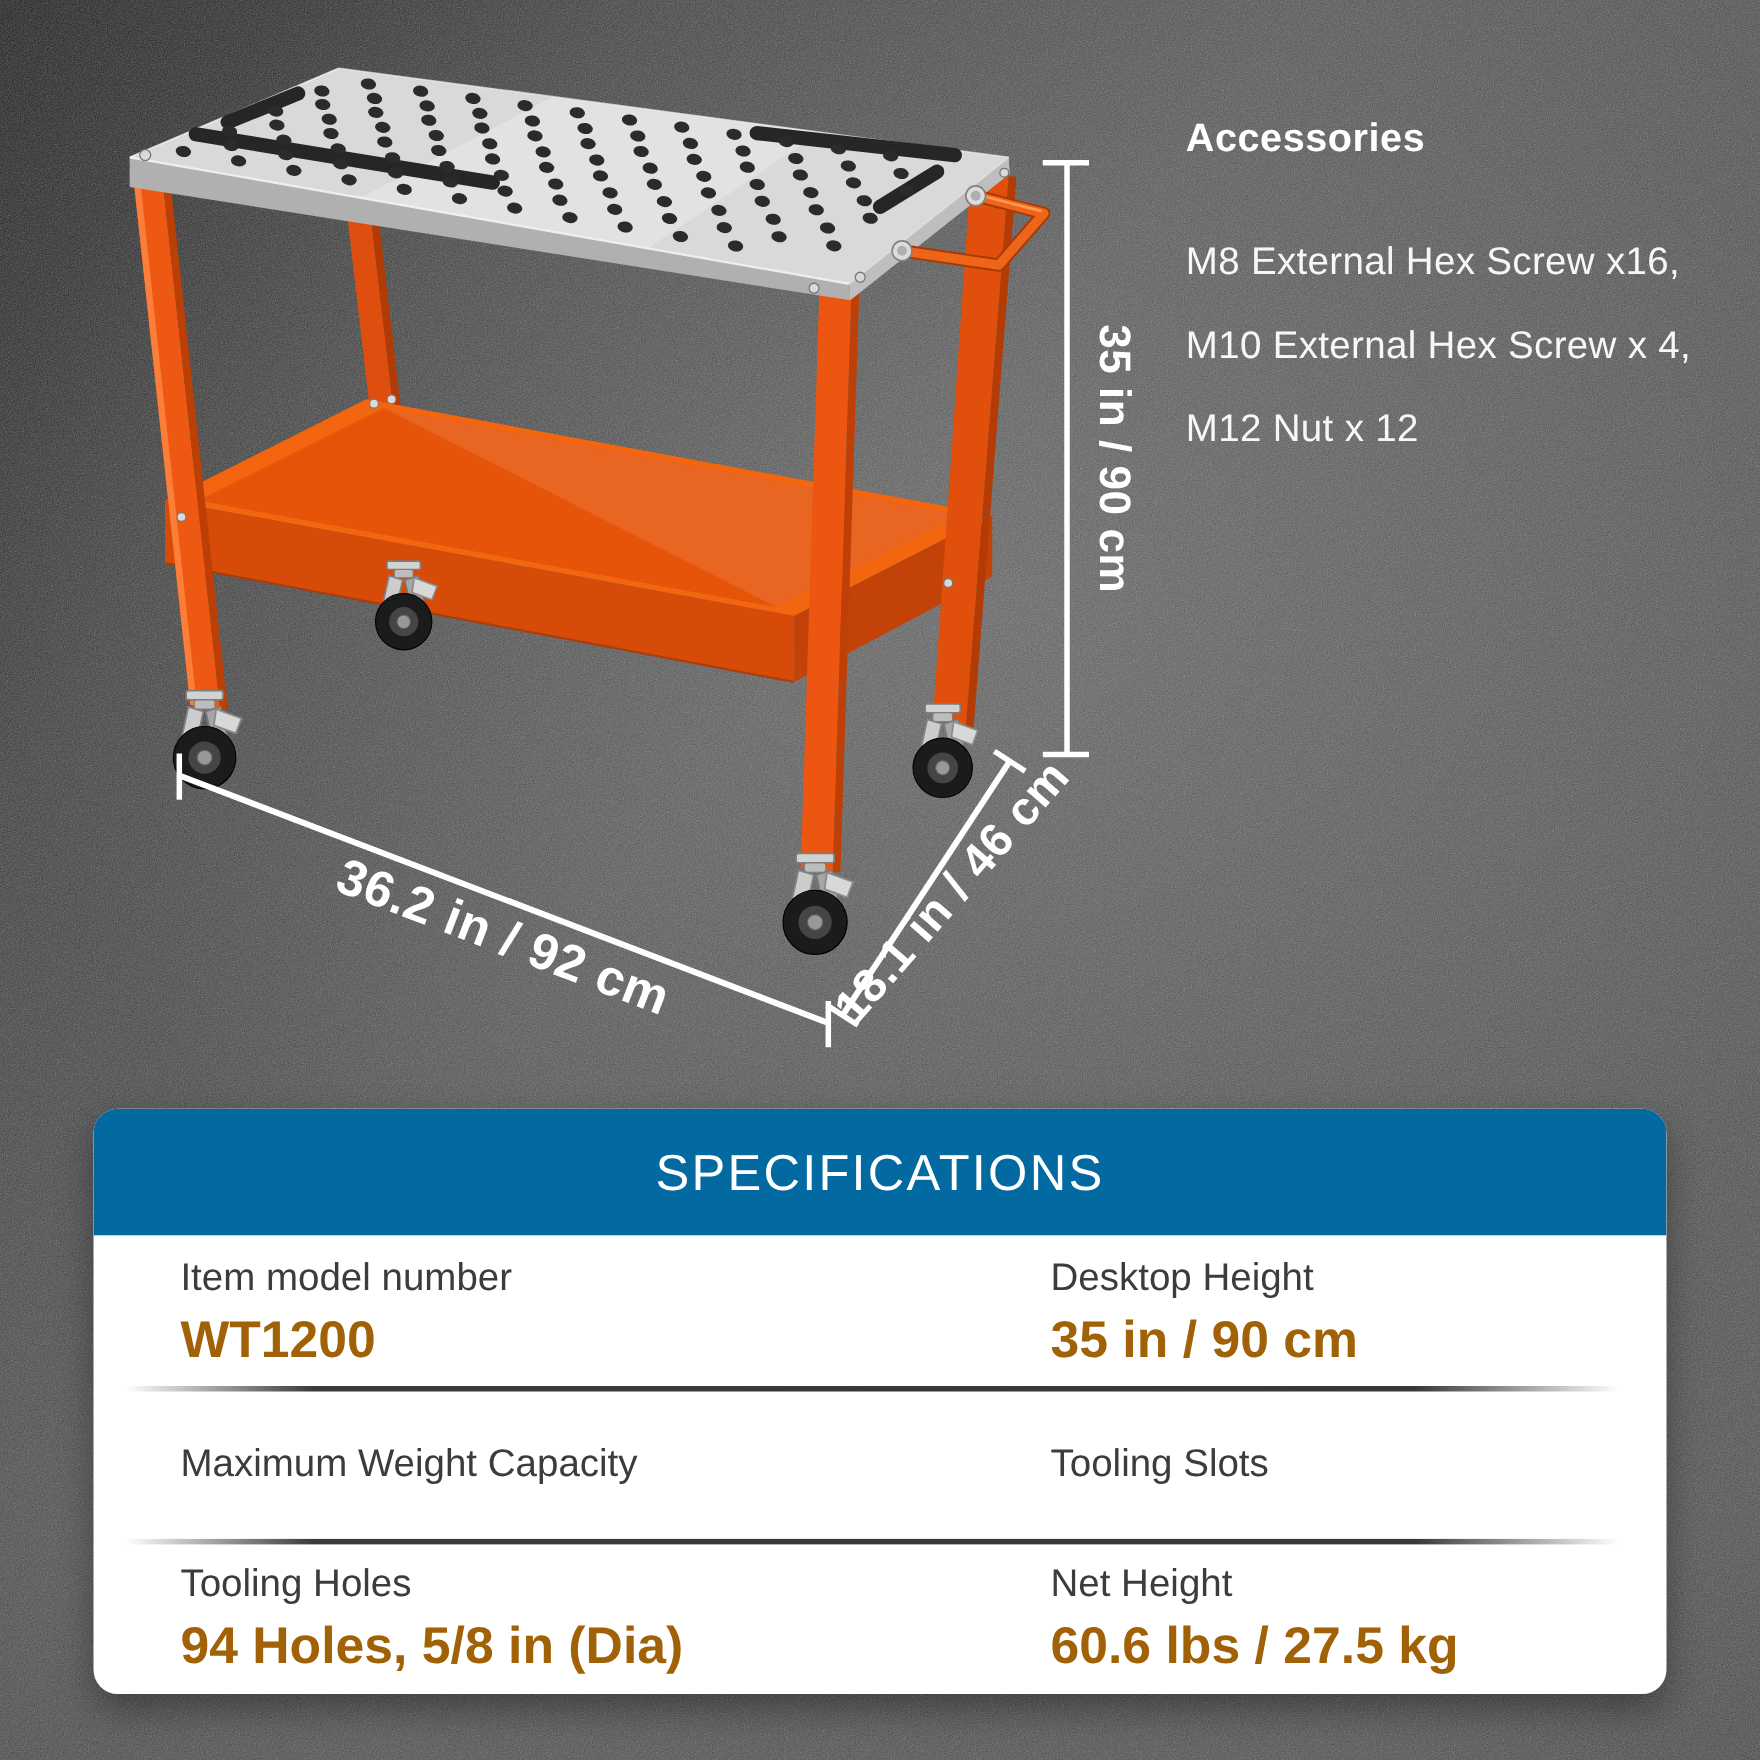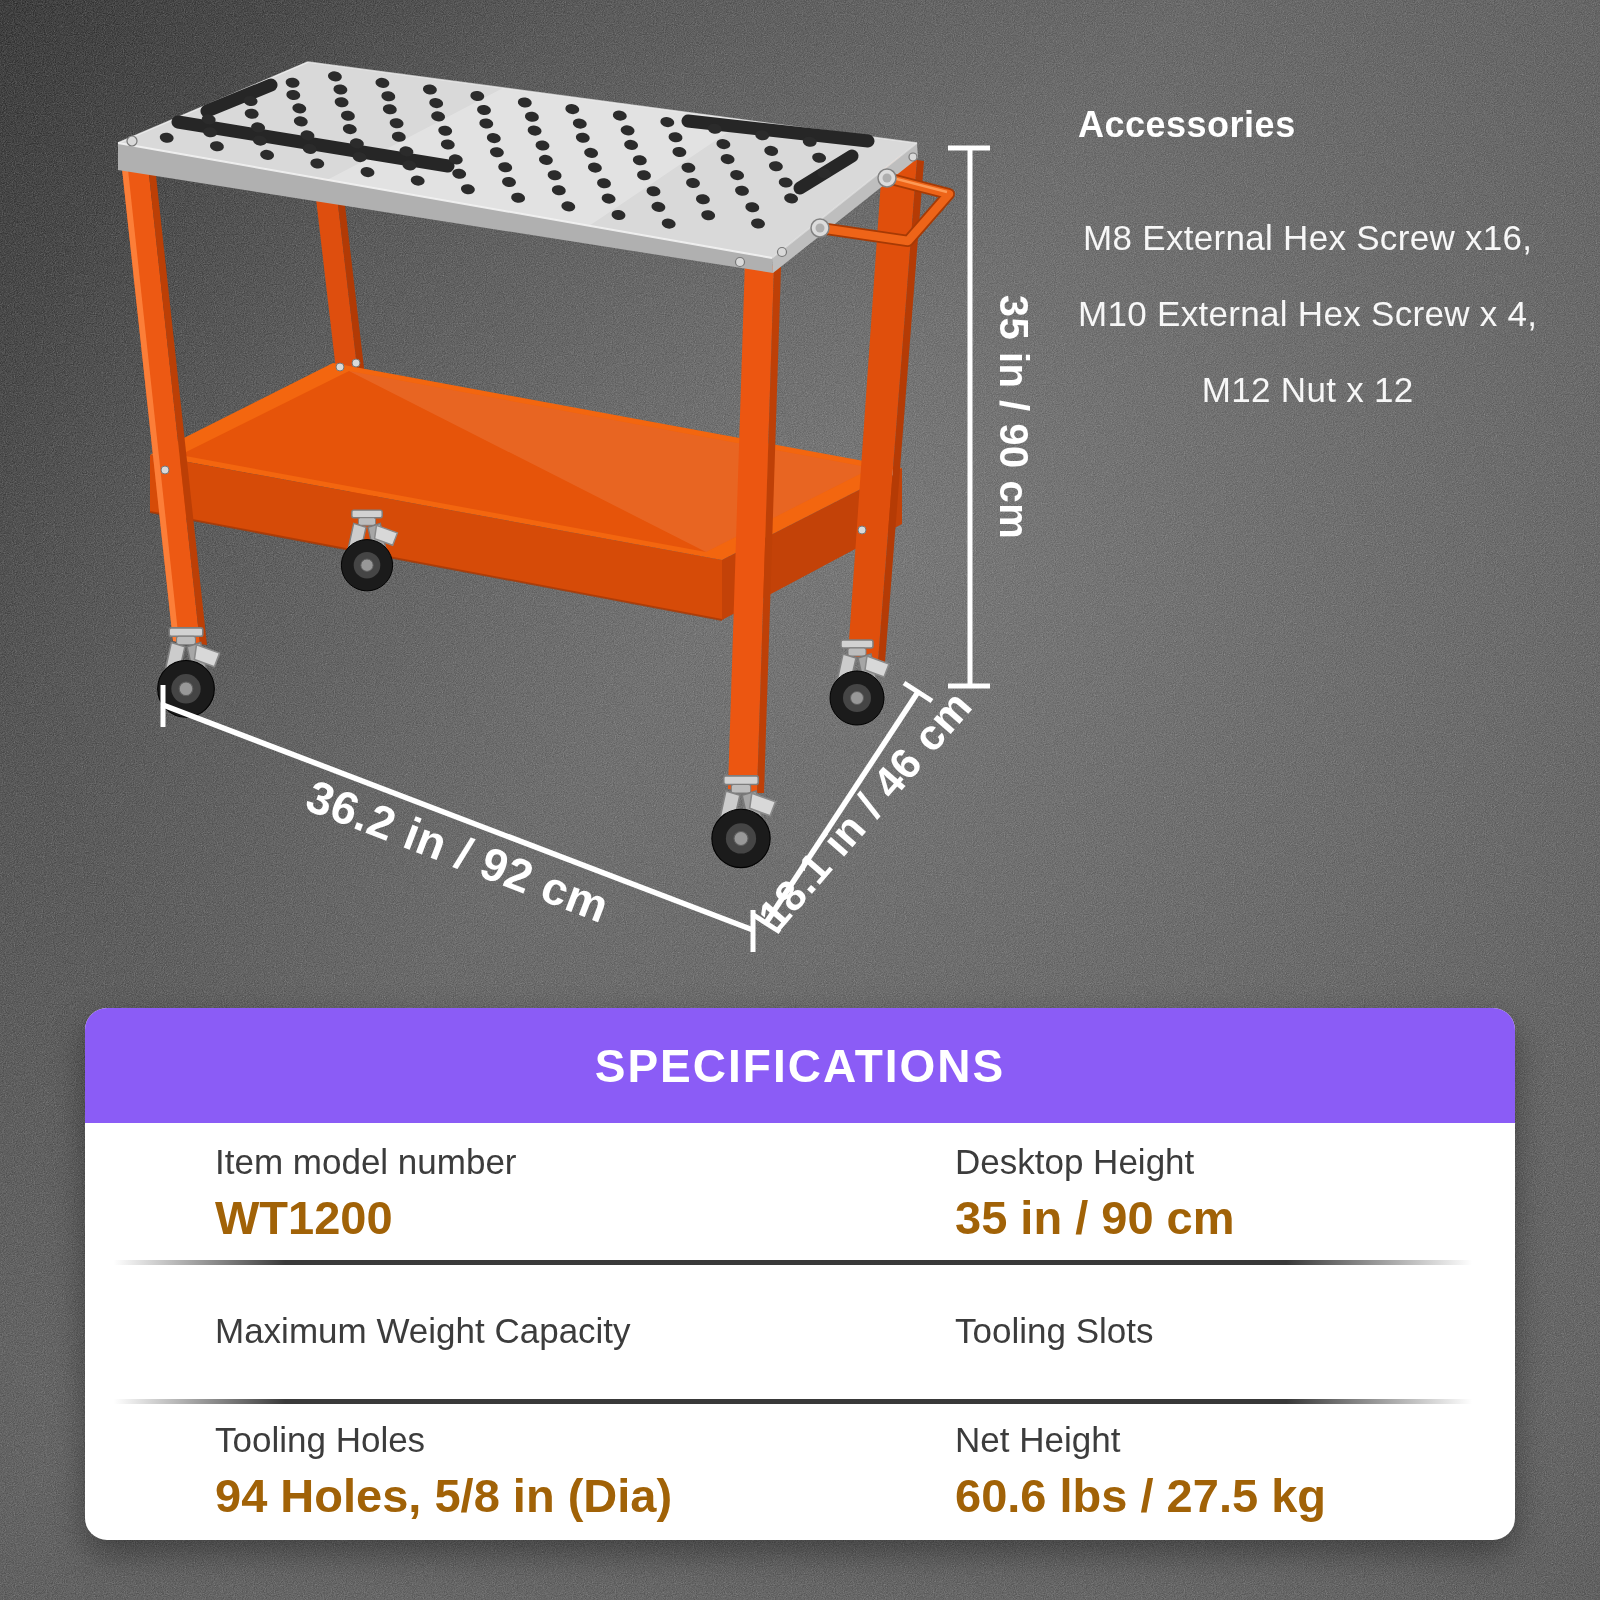--- a/index.html
+++ b/index.html
@@ -11,42 +11,42 @@
       radial-gradient(95% 75% at 56% 34%, rgba(255,255,255,0.13) 0%, rgba(255,255,255,0) 60%),
       linear-gradient(128deg, rgba(0,0,0,0.55) 0%, rgba(0,0,0,0.22) 20%, rgba(0,0,0,0) 42%),
       radial-gradient(135% 120% at 50% 44%, rgba(0,0,0,0) 50%, rgba(0,0,0,0.42) 100%);
   }
   .scene{position:absolute;left:0;top:0;}
   .scene text{fill:#ffffff;font-weight:bold;letter-spacing:0.5px;font-family:"Liberation Sans","DejaVu Sans",sans-serif;}
 
   
   .accessories{position:absolute;left:1078px;top:104px;color:#ffffff;}
   .acc-title{margin:0;font-size:36px;font-weight:bold;letter-spacing:0.5px;}
-  .acc-list{margin-top:54px;text-align:center;}
+  .acc-list{margin-top:54px;}
   .acc-item{font-size:35px;line-height:76px;color:#f7f7f7;letter-spacing:0.3px;white-space:nowrap;}
 
   
   .spec-card{
     position:absolute;left:85px;top:1008px;width:1430px;height:532px;
     border-radius:22px;overflow:hidden;background:#ffffff;
     box-shadow:0 14px 32px rgba(0,0,0,0.35);
   }
   .spec-header{
-    height:115px;background:#8b5cf6;color:#ffffff;
+    height:115px;background:#0369a1;color:#ffffff;
     display:flex;align-items:center;justify-content:center;
-    font-size:46px;font-weight:bold;letter-spacing:2px;
+    font-size:46px;font-weight:normal;letter-spacing:2px;
   }
   .spec-body{height:417px;display:grid;grid-template-rows:1fr 1fr 1fr;}
   .spec-row{display:grid;grid-template-columns:1fr 1fr;position:relative;}
   .spec-row + .spec-row::before{
     content:"";position:absolute;left:0;top:-2.5px;width:100%;height:5px;
     background:linear-gradient(to right, rgba(58,58,58,0) 2%, #3A3A3A 14%, #383838 84%, rgba(58,58,58,0) 97%);
   }
   .cell{display:flex;flex-direction:column;justify-content:center;gap:12px;}
-  .cell.left{padding-left:111px;margin-left:19px;}
+  .cell.left{padding-left:79px;}
   .cell.right{padding-left:155px;}
   .spec-label{font-size:35px;color:#3C3C3C;line-height:1.1;}
   .spec-value{font-size:47px;font-weight:bold;color:#a16207;line-height:1.05;}
 </style>
 </head>
 <body>
 
 <div class="stage">
 
   <svg class="scene" width="1600" height="1600" viewBox="0 0 1600 1600">

